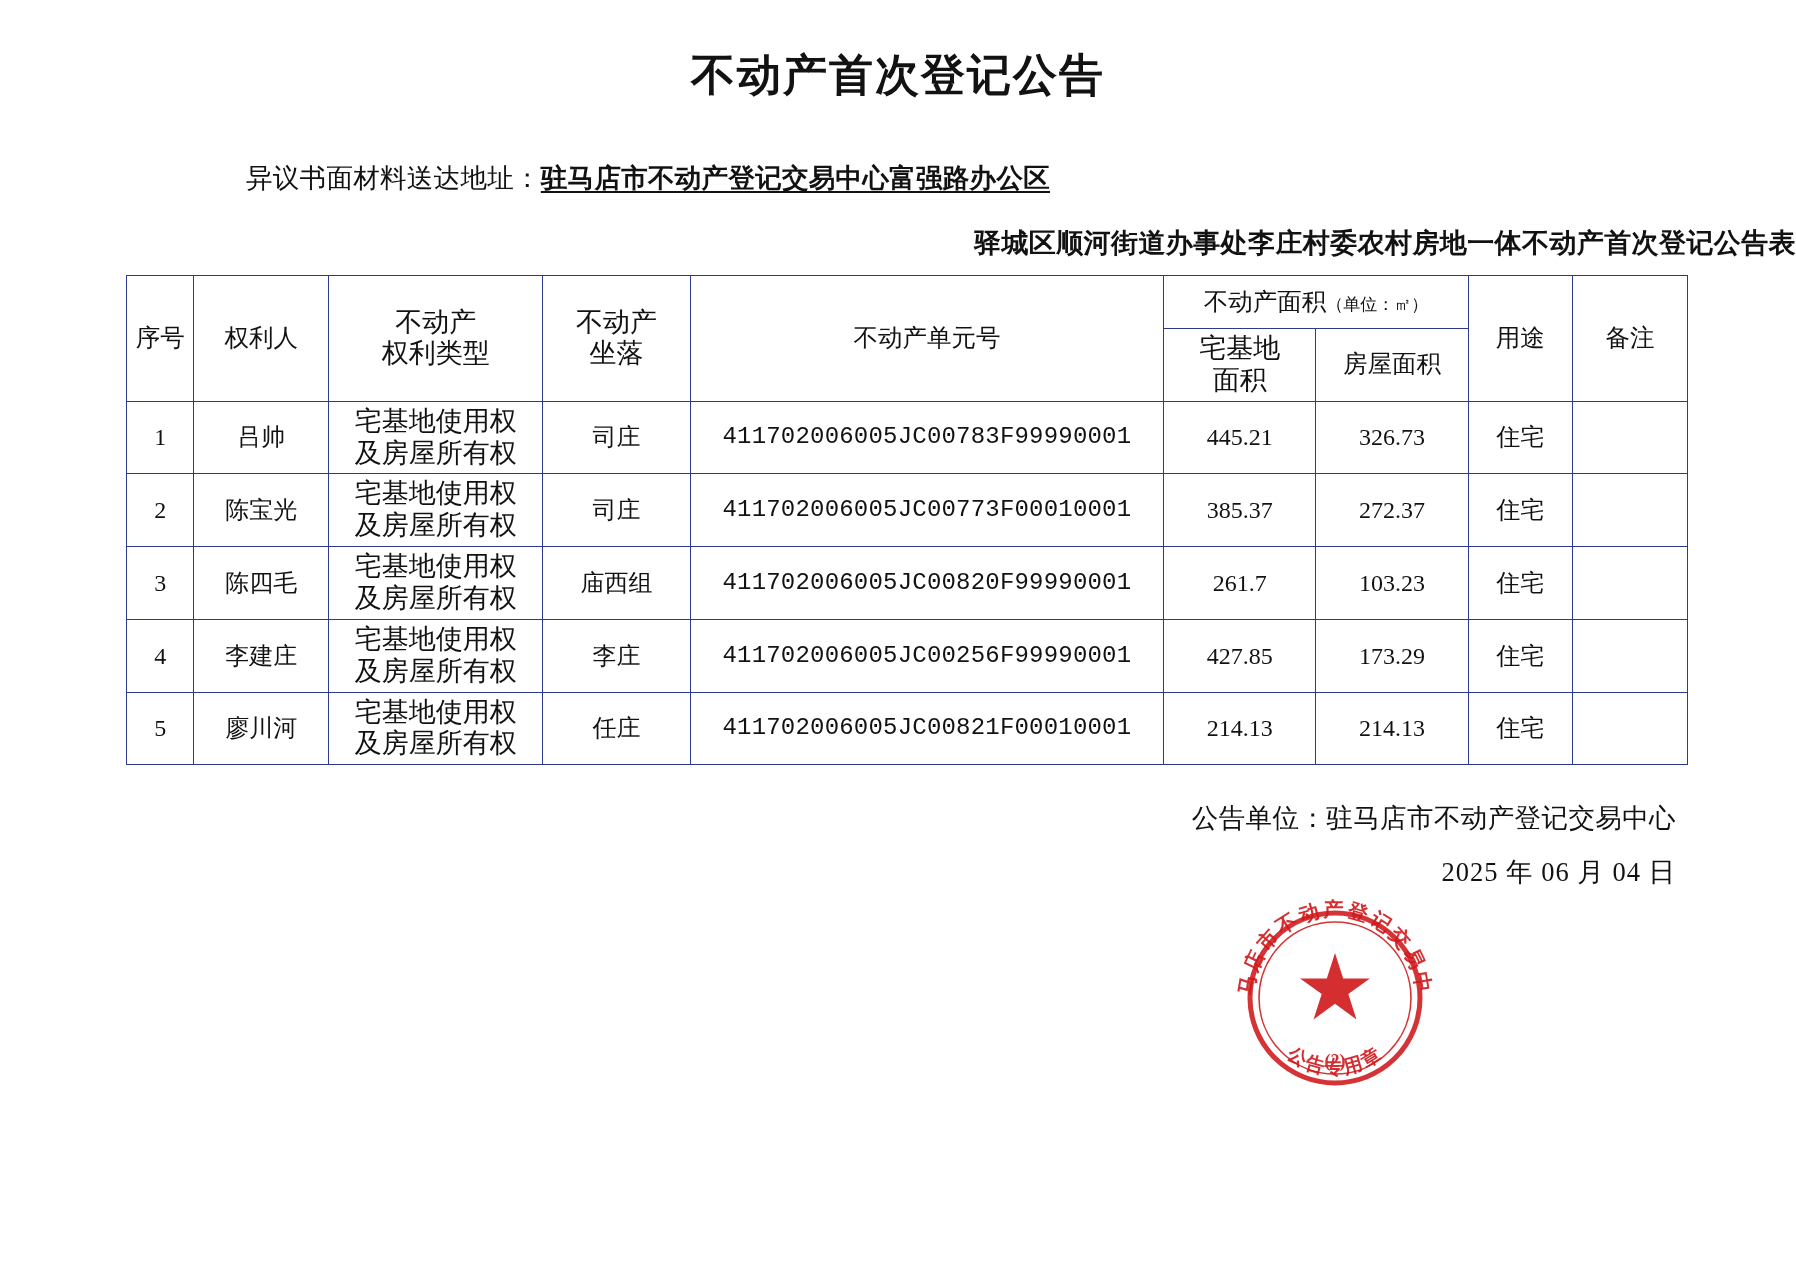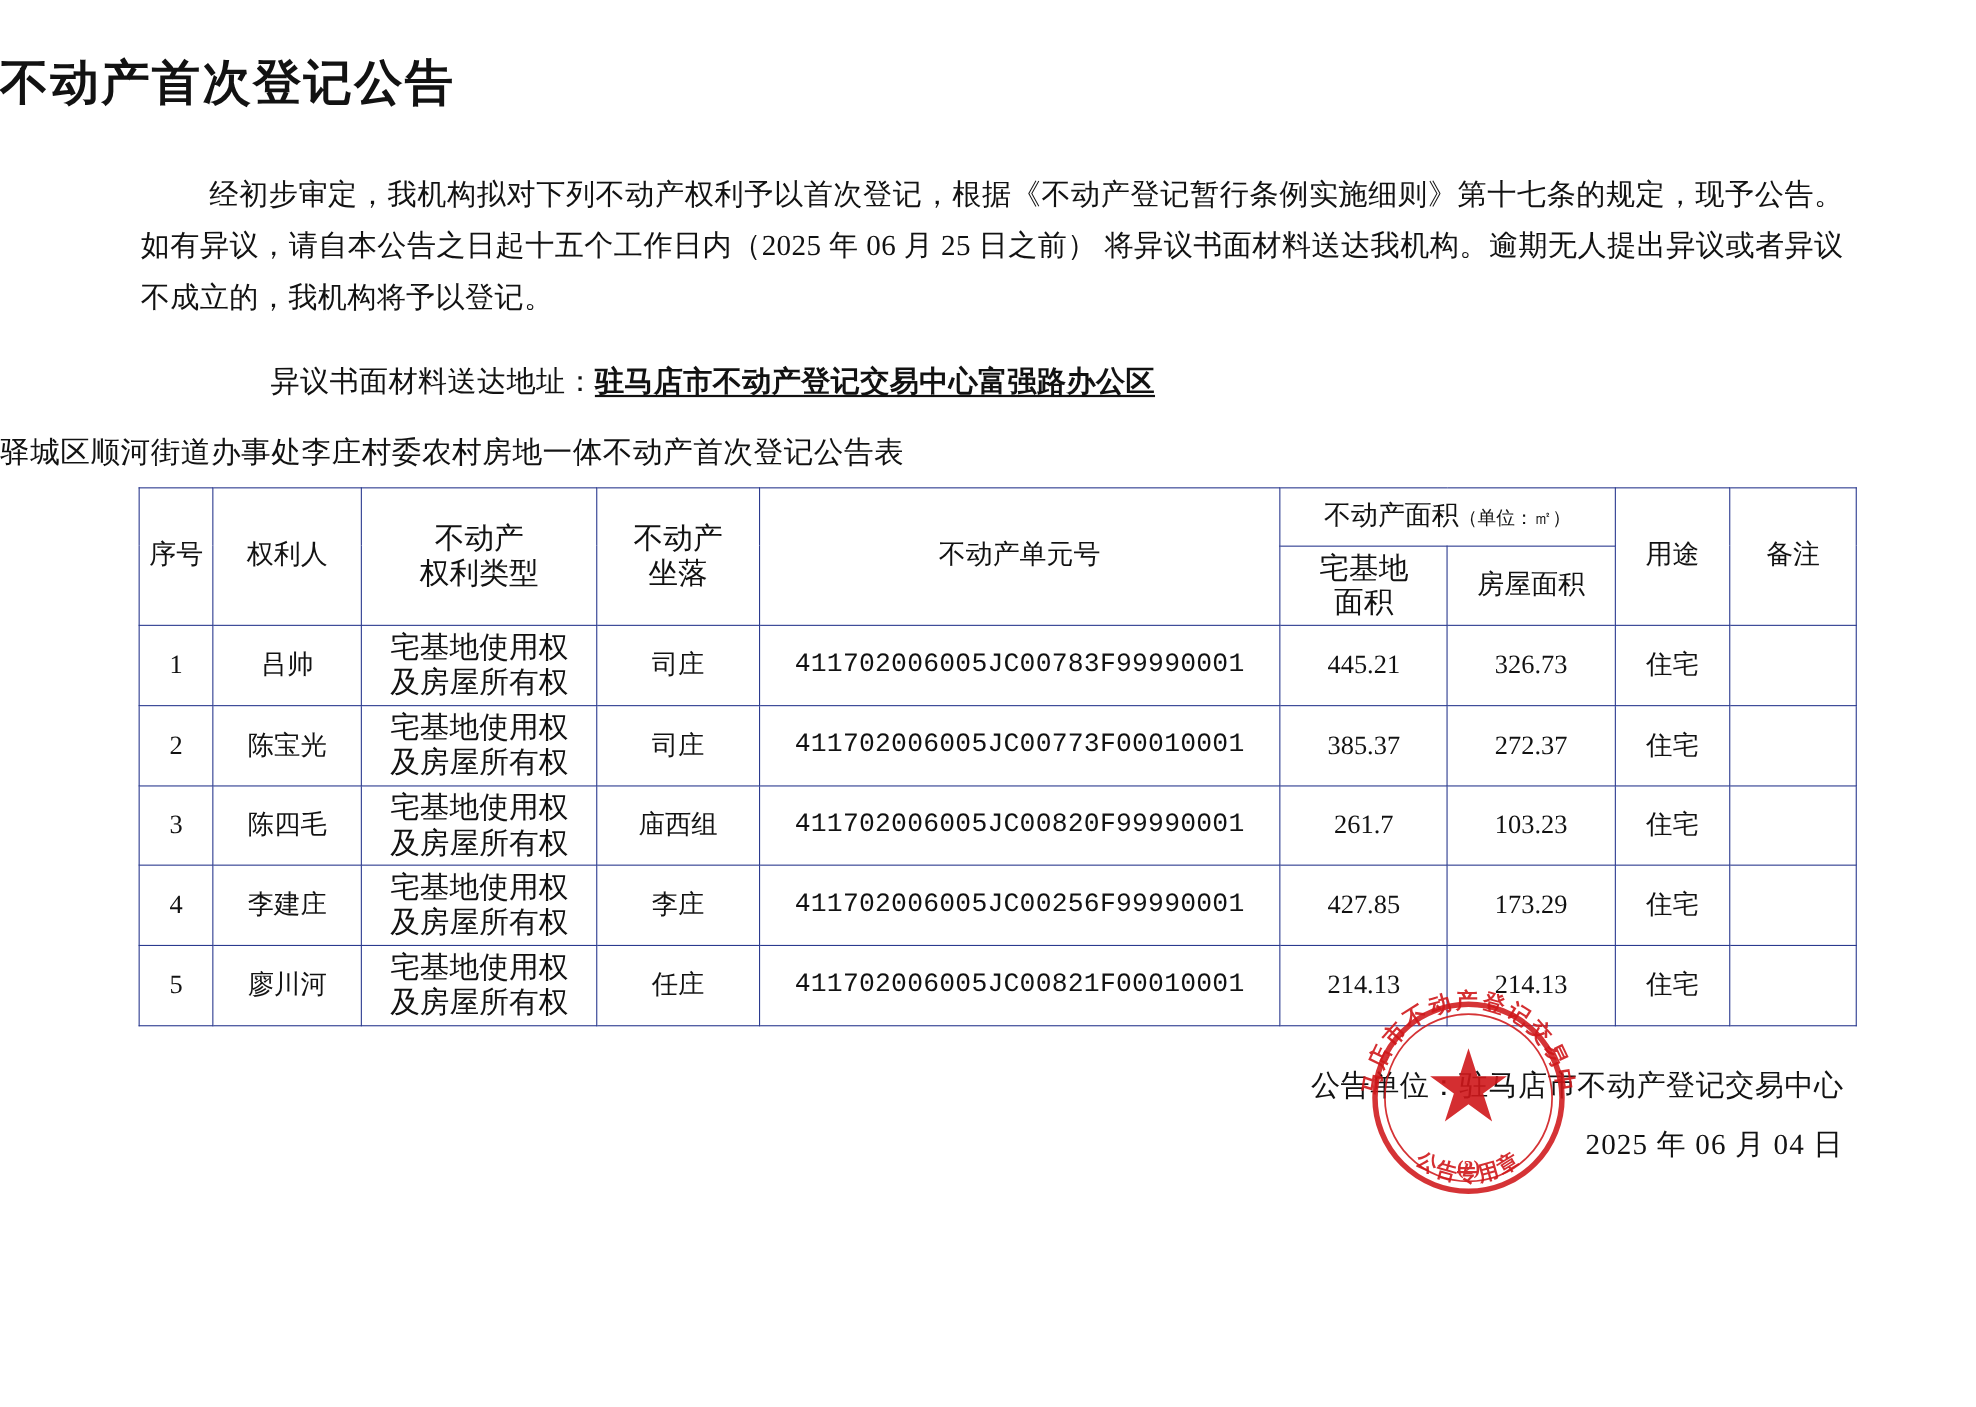--- a/index.html
+++ b/index.html
@@ -17,21 +17,21 @@
   }
   .page {
     position: relative;
     width: 1796px;
     height: 1279px;
     box-sizing: border-box;
   }
 
   
   .doc-title {
-    text-align: left;
+    text-align: center;
     font-size: 44px;
     font-weight: bold;
     letter-spacing: 2px;
     margin: 46px 0 0 0;
     font-family: "Liberation Serif", "DejaVu Serif", serif;
   }
 
   
   .body-wrap {
     margin: 48px 0 0 0;
@@ -63,23 +63,23 @@
     display: inline-block;
     min-width: 228px;
     text-decoration: underline;
     text-underline-offset: 5px;
     letter-spacing: 1px;
     padding-left: 14px;
   }
 
   
   .table-caption {
-    text-align: left;
+    text-align: right;
     font-size: 27px;
-    font-weight: normal;
+    font-weight: bold;
     margin: 22px 0 14px 0;
     letter-spacing: 0.4px;
   }
 
   
   .table-area {
     padding: 0 108px 0 126px;
   }
   table.announce {
     border-collapse: collapse;
@@ -149,21 +149,20 @@
   .seal svg { display: block; }
 </style>
 </head>
 <body>
 
 <div class="page">
 
   <h1 class="doc-title">不动产首次登记公告</h1>
 
   <div class="body-wrap">
-    <p class="para"><span class="indent"></span><span>经初步审定，我机构拟对下列不动产权利予以首次登记，根据《不动产登记暂行条例实施细则》第十七条的规定，现予公告。如有异议，请自本公告之日起十五个工作日内（2025 年 06 月 25 日之前） 将异议书面材料送达我机构。逾期无人提出异议或者异议不成立的，我机构将予以登记。</span></p>
 
     <div class="line-address">
       <span>异议书面材料送达地址：</span><span class="ul">驻马店市不动产登记交易中心富强路办公区</span>
     </div>
 
   </div>
 
   <div class="table-caption">驿城区顺河街道办事处李庄村委农村房地一体不动产首次登记公告表</div>
 
   <div class="table-area">

